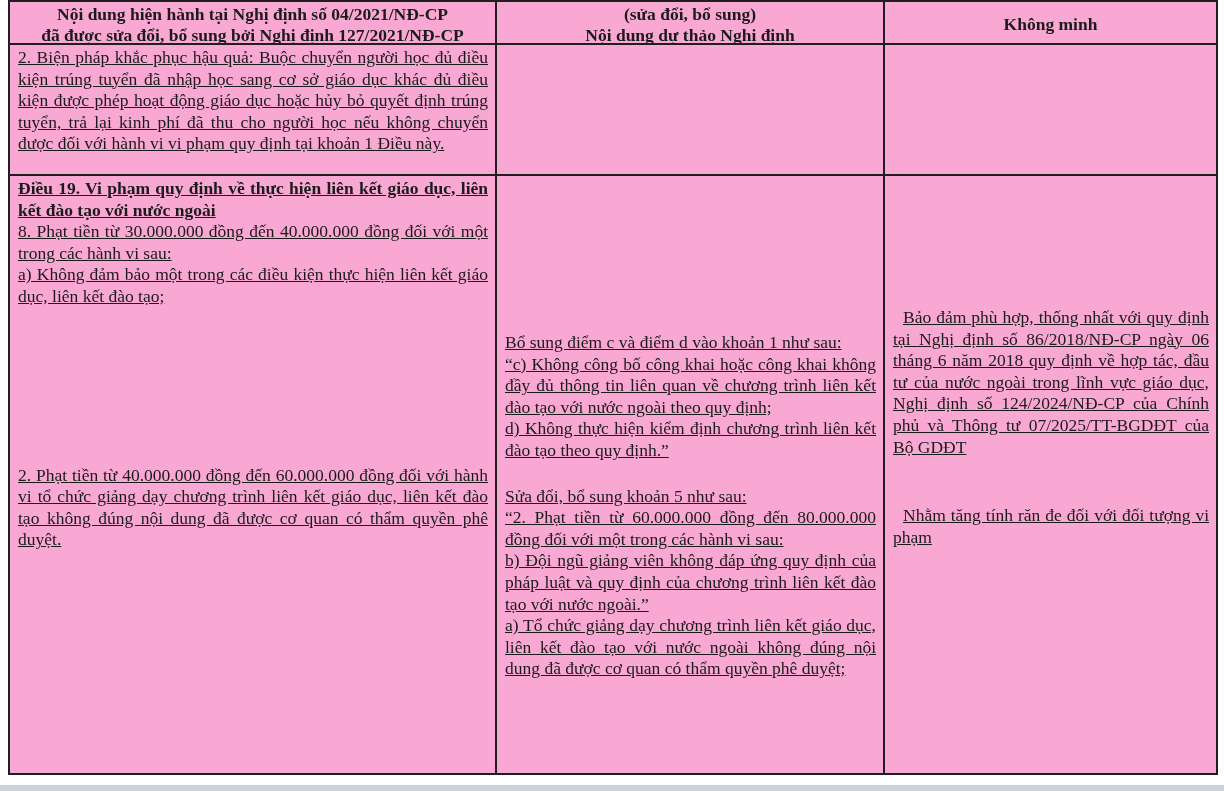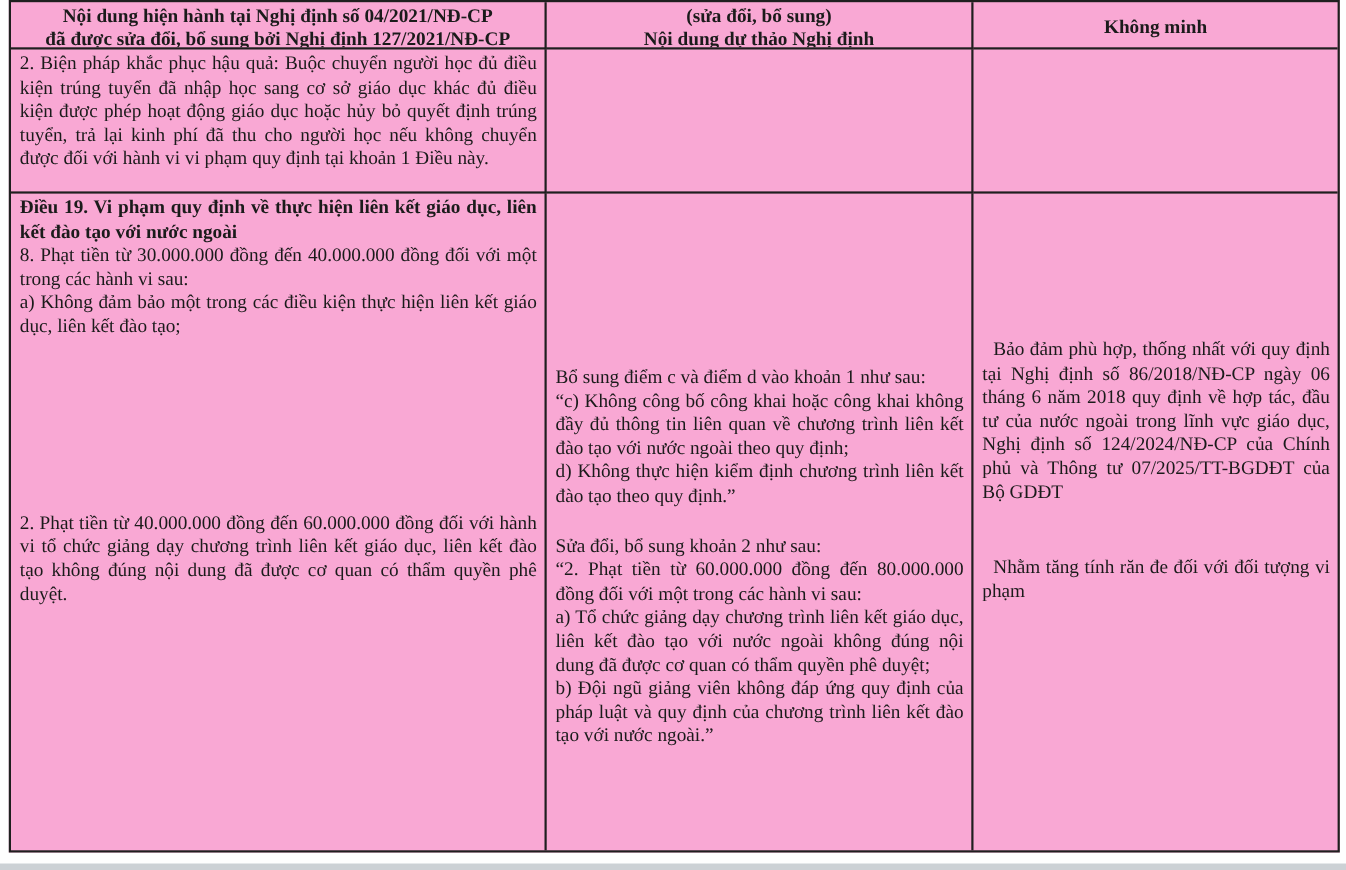--- a/index.html
+++ b/index.html
@@ -28,21 +28,21 @@
 
   .head {
     font-weight:bold;
     text-align:center;
     font-size:17.5px;
     line-height:20.5px;
     padding-top:2px;
   }
   .head.c3 { padding-top:12px; }
 
-  .body { font-size:17.5px; line-height:21.6px; padding:2px 7px 2px 8px; }
+  .body { font-size:17.5px; line-height:21.6px; padding:2px 7px 2px 8px;text-decoration:underline; }
   .body p { text-align:justify; }
 
   .p-bold { font-weight:bold; }
   .gap-p4 { margin-top:157px; }
 
   .draft-b1 { margin-top:154px; }
   .draft-b2 { margin-top:24px; }
 
   .c3 .note1 { margin-top:129px; text-indent:10px; }
   .c3 .note2 { margin-top:47px; text-indent:10px; }
@@ -85,24 +85,24 @@
       <p class="gap-p4">2. Phạt tiền từ 40.000.000 đồng đến 60.000.000 đồng đối với hành vi tổ chức giảng dạy chương trình liên kết giáo dục, liên kết đào tạo không đúng nội dung đã được cơ quan có thẩm quyền phê duyệt.</p>
     </div>
 
     <div class="cell body c2 bR">
       <div class="draft-b1">
         <p>Bổ sung điểm c và điểm d vào khoản 1 như sau:</p>
         <p>“c) Không công bố công khai hoặc công khai không đầy đủ thông tin liên quan về chương trình liên kết đào tạo với nước ngoài theo quy định;</p>
         <p>d) Không thực hiện kiểm định chương trình liên kết đào tạo theo quy định.”</p>
       </div>
       <div class="draft-b2">
-        <p>Sửa đổi, bổ sung khoản 2 như sau:</p>
+        <p>Sửa đổi, bổ sung khoản 5 như sau:</p>
         <p>“2. Phạt tiền từ 60.000.000 đồng đến 80.000.000 đồng đối với một trong các hành vi sau:</p>
+        <p>b) Đội ngũ giảng viên không đáp ứng quy định của pháp luật và quy định của chương trình liên kết đào tạo với nước ngoài.”</p>
         <p>a) Tổ chức giảng dạy chương trình liên kết giáo dục, liên kết đào tạo với nước ngoài không đúng nội dung đã được cơ quan có thẩm quyền phê duyệt;</p>
-        <p>b) Đội ngũ giảng viên không đáp ứng quy định của pháp luật và quy định của chương trình liên kết đào tạo với nước ngoài.”</p>
       </div>
     </div>
 
     <div class="cell body c3">
       <p class="note1">Bảo đảm phù hợp, thống nhất với quy định tại Nghị định số 86/2018/NĐ-CP ngày 06 tháng 6 năm 2018 quy định về hợp tác, đầu tư của nước ngoài trong lĩnh vực giáo dục, Nghị định số 124/2024/NĐ-CP của Chính phủ và Thông tư 07/2025/TT-BGDĐT của Bộ GDĐT</p>
       <p class="note2">Nhằm tăng tính răn đe đối với đối tượng vi phạm</p>
     </div>
 
   </div>
 

